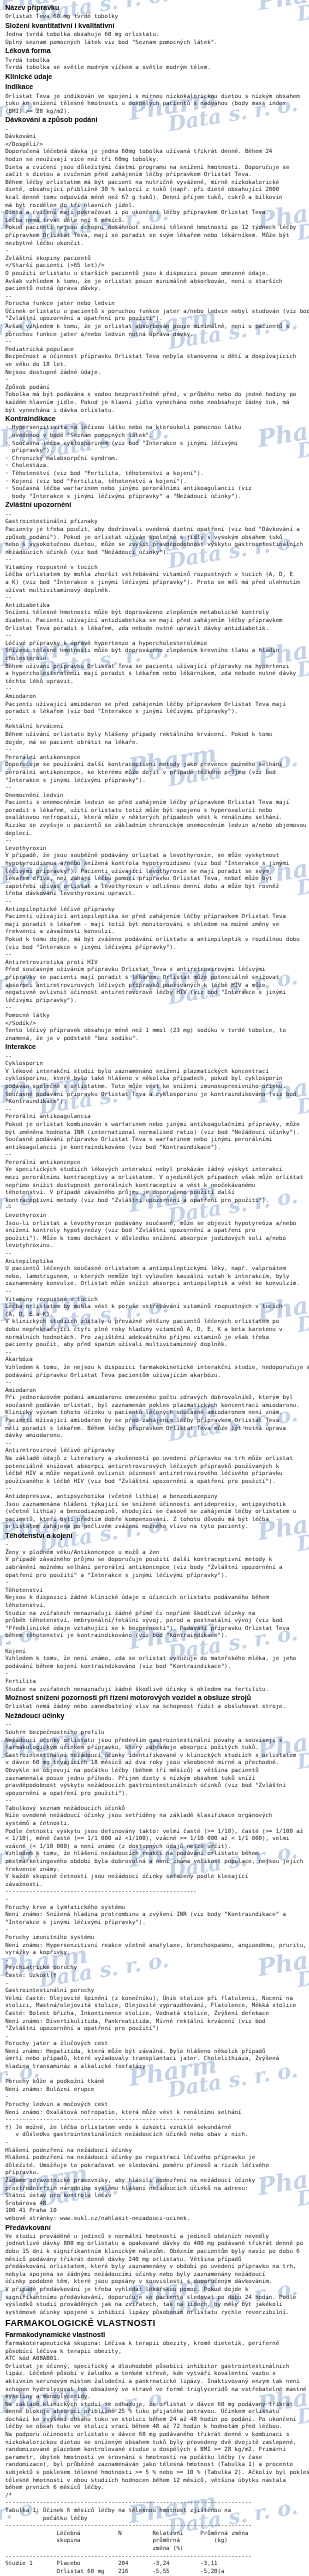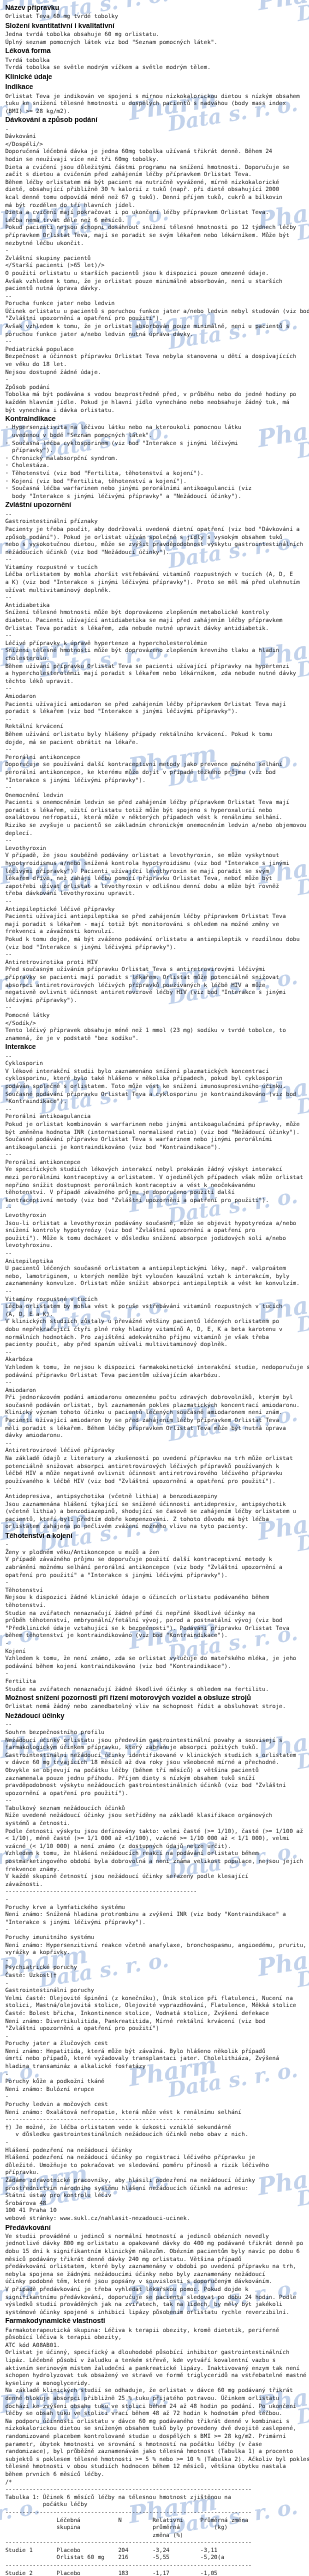--- a/index.html
+++ b/index.html
@@ -504,20 +504,21 @@
 jednotlivé dávky 800 mg orlistatu a opakované dávky do 400 mg podávané třikrát denně po
 dobu 15 dní k signifikantním klinickým nálezům. Obézním pacientům byly navíc po dobu 6
 měsíců podávány třikrát denně dávky 240 mg orlistatu. Většina případů
 předávkování orlistatem, které byly zaznamenány v období po uvedení přípravku na trh,
 nebyla spojena se žádnými nežádoucími účinky nebo byly zaznamenány nežádoucí
 účinky podobné těm, které jsou popsány v souvislosti s doporučeným dávkováním.
 V případě předávkování je třeba vyhledat lékařskou pomoc. Pokud dojde k
 signifikantnímu předávkování, doporučuje se pacienta sledovat po dobu 24 hodin. Podle
 výsledků studií prováděných jak na zvířatech, tak na lidech, by měly být jakékoli
 systémové účinky spojené s inhibicí lipázy působením orlistatu rychle reverzibilní.</pre>
+    <div class="h1">FARMAKOLOGICKÉ VLASTNOSTI</div>
     <div class="h2">Farmakodynamické vlastnosti</div>
     <pre class="mono">Farmakoterapeutická skupina: Léčiva k terapii obezity, kromě dietetik, periferně
 působící léčiva k terapii obezity,
 ATC kód A08AB01.
 Orlistat je účinný, specifický a dlouhodobě působící inhibitor gastrointestinálních
 lipáz. Léčebně působí v žaludku a tenkém střevě, kde vytváří kovalentní vazbu s
 aktivním serinovým místem žaludeční a pankreatické lipázy. Inaktivovaný enzym tak není
 schopen hydrolyzovat tuk obsažený ve stravě ve formě triglyceridů na vstřebatelné mastné
 kyseliny a monoglyceridy.
 Na základě klinických studií se odhaduje, že orlistat v dávce 60 mg podávaný třikrát

